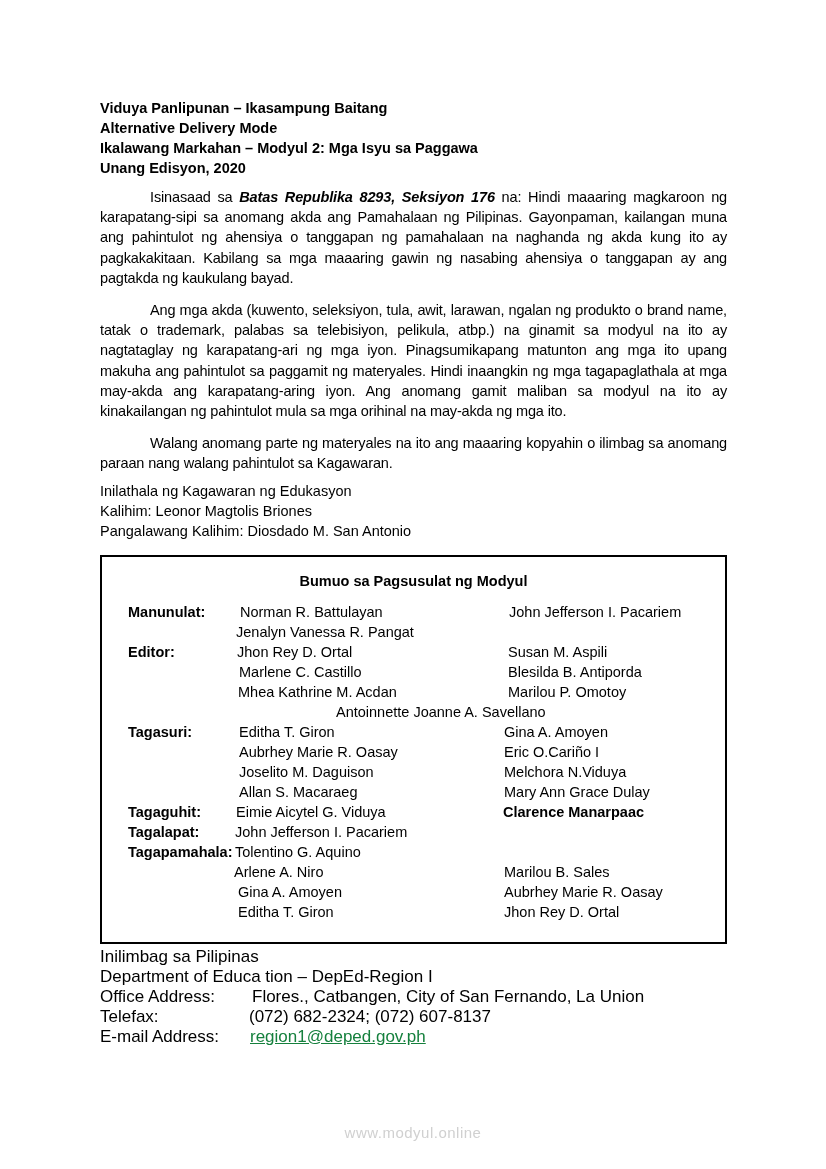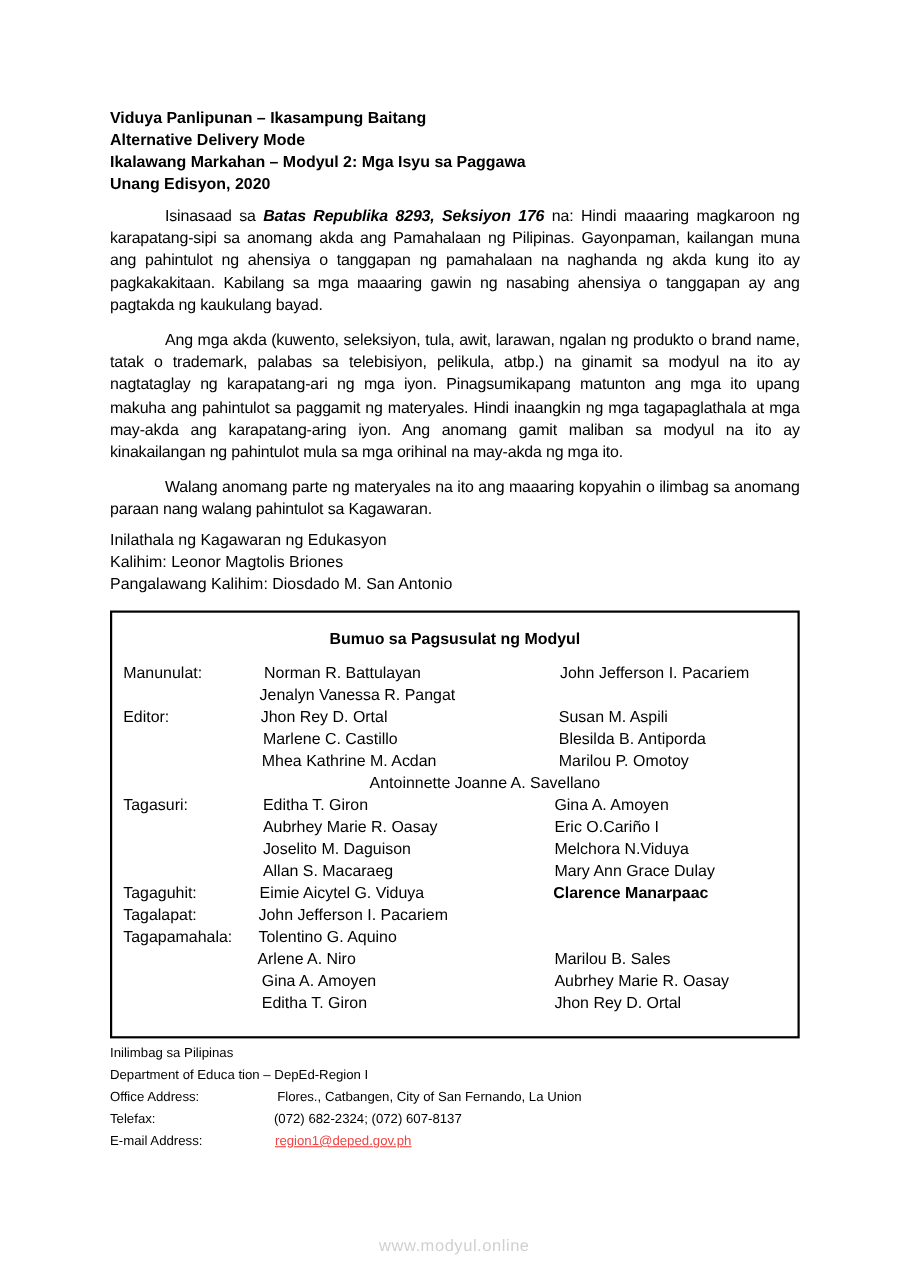--- a/index.html
+++ b/index.html
@@ -59,35 +59,35 @@
       font-weight: bold;
       font-size: 14.5px;
       line-height: 20px;
     }
     .crow {
       position: absolute;
       font-size: 14.5px;
       line-height: 20px;
       white-space: nowrap;
     }
-    .clabel { font-weight: normal; }
+    .clabel { font-weight: bold; margin-left: 16px; }
     .footer-line {
       position: absolute;
       left: 100px;
-      font-size: 12px;
+      font-size: 17px;
       line-height: 20px;
       white-space: nowrap;
     }
     .footer-value {
       position: absolute;
       white-space: nowrap;
     }
     .email-link {
       text-decoration: underline;
-      color: #ef4444;
+      color: #15803d;
     }
     .watermark {
       position: absolute;
       top: 1124px;
       left: 0;
       width: 826px;
       text-align: center;
       font-size: 15px;
       color: #d0d0d0;
       letter-spacing: 0.5px;

